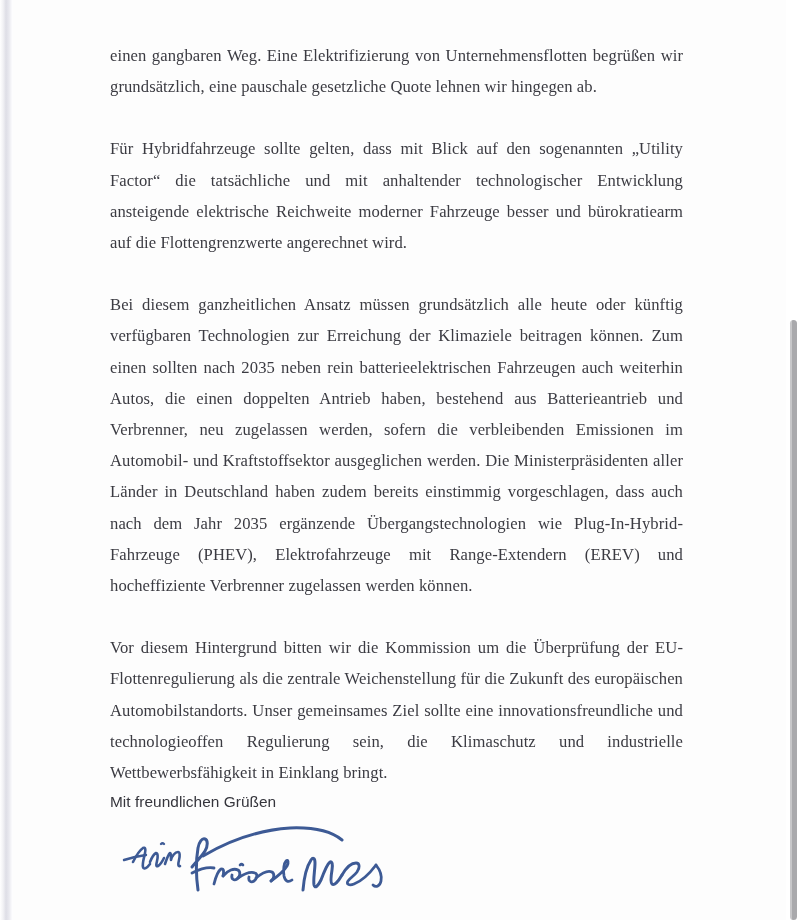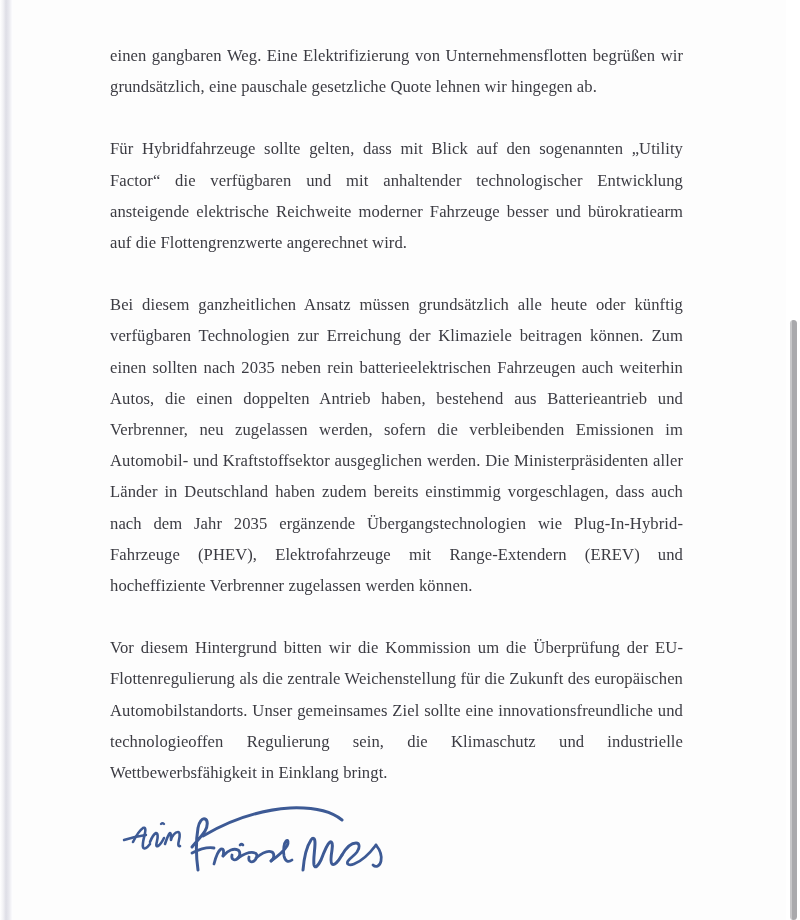--- a/index.html
+++ b/index.html
@@ -143,26 +143,27 @@
 </style>
 </head>
 <body>
 
 <div class="viewport">
 
   <div class="page" style="background: rgb(253, 253, 253);">
 
     <div class="letter">
       <p class="para" style="color: rgb(59, 59, 66);">einen gangbaren Weg. Eine Elektrifizierung von Unternehmensflotten begrüßen wir grundsätzlich, eine pauschale gesetzliche Quote lehnen wir hingegen ab.</p>
-      <p class="para" style="color: rgb(59, 59, 66);">Für Hybridfahrzeuge sollte gelten, dass mit Blick auf den sogenannten „Utility Factor“ die verfügbaren und mit anhaltender technologischer Entwicklung ansteigende elektrische Reichweite moderner Fahrzeuge besser und bürokratiearm auf die Flottengrenzwerte angerechnet wird.</p>
+      <p class="para" style="color: rgb(59, 59, 66);">Für Hybridfahrzeuge sollte gelten, dass mit Blick auf den sogenannten „Utility Factor“ die tatsächliche und mit anhaltender technologischer Entwicklung ansteigende elektrische Reichweite moderner Fahrzeuge besser und bürokratiearm auf die Flottengrenzwerte angerechnet wird.</p>
       <p class="para" style="color: rgb(59, 59, 66);">Bei diesem ganzheitlichen Ansatz müssen grundsätzlich alle heute oder künftig verfügbaren Technologien zur Erreichung der Klimaziele beitragen können. Zum einen sollten nach 2035 neben rein batterieelektrischen Fahrzeugen auch weiterhin Autos, die einen doppelten Antrieb haben, bestehend aus Batterieantrieb und Verbrenner, neu zugelassen werden, sofern die verbleibenden Emissionen im Automobil- und Kraftstoffsektor ausgeglichen werden. Die Ministerpräsidenten aller Länder in Deutschland haben zudem bereits einstimmig vorgeschlagen, dass auch nach dem Jahr 2035 ergänzende Übergangstechnologien wie Plug-In-Hybrid-Fahrzeuge (PHEV), Elektrofahrzeuge mit Range-Extendern (EREV) und hocheffiziente Verbrenner zugelassen werden können.</p>
       <p class="para" style="color: rgb(59, 59, 66);">Vor diesem Hintergrund bitten wir die Kommission um die Überprüfung der EU-Flottenregulierung als die zentrale Weichenstellung für die Zukunft des europäischen Automobilstandorts. Unser gemeinsames Ziel sollte eine innovationsfreundliche und technologieoffen Regulierung sein, die Klimaschutz und industrielle Wettbewerbsfähigkeit in Einklang bringt.</p>
     </div>
 
     <div class="closing-block">
+      <div class="closing-line">Mit freundlichen Grüßen</div>
 
       <div class="signature">
         <svg viewBox="0 0 320 82" xmlns="http://www.w3.org/2000/svg" aria-hidden="true">
 
           <path class="sig-stroke" stroke-width="2.6" d="M23,44 C26,38 30,32 33,30 C35,29 36,31 35,35 C34,40 32,46 33,49 C34,52 37,50 40,46" stroke="#3d5a95"></path>
           <path class="sig-stroke" stroke-width="2.4" d="M14,42 C20,40 28,38 36,37" stroke="#3d5a95"></path>
           <path class="sig-stroke" stroke-width="2.6" d="M40,44 C42,39 44,36 46,35 C48,35 48,39 47,43 C46,47 46,49 48,48 C50,47 52,44 54,40" stroke="#3d5a95"></path>
           <path class="sig-stroke" stroke-width="2.4" d="M51,26 C52,25 53,25 54,26" stroke="#3d5a95"></path>
           <path class="sig-stroke" stroke-width="2.6" d="M55,46 C57,40 59,36 60,35 C61,35 61,38 61,42 C62,38 65,34 68,34 C70,34 70,38 69,42 C68,46 68,49 70,48" stroke="#3d5a95"></path>
 

